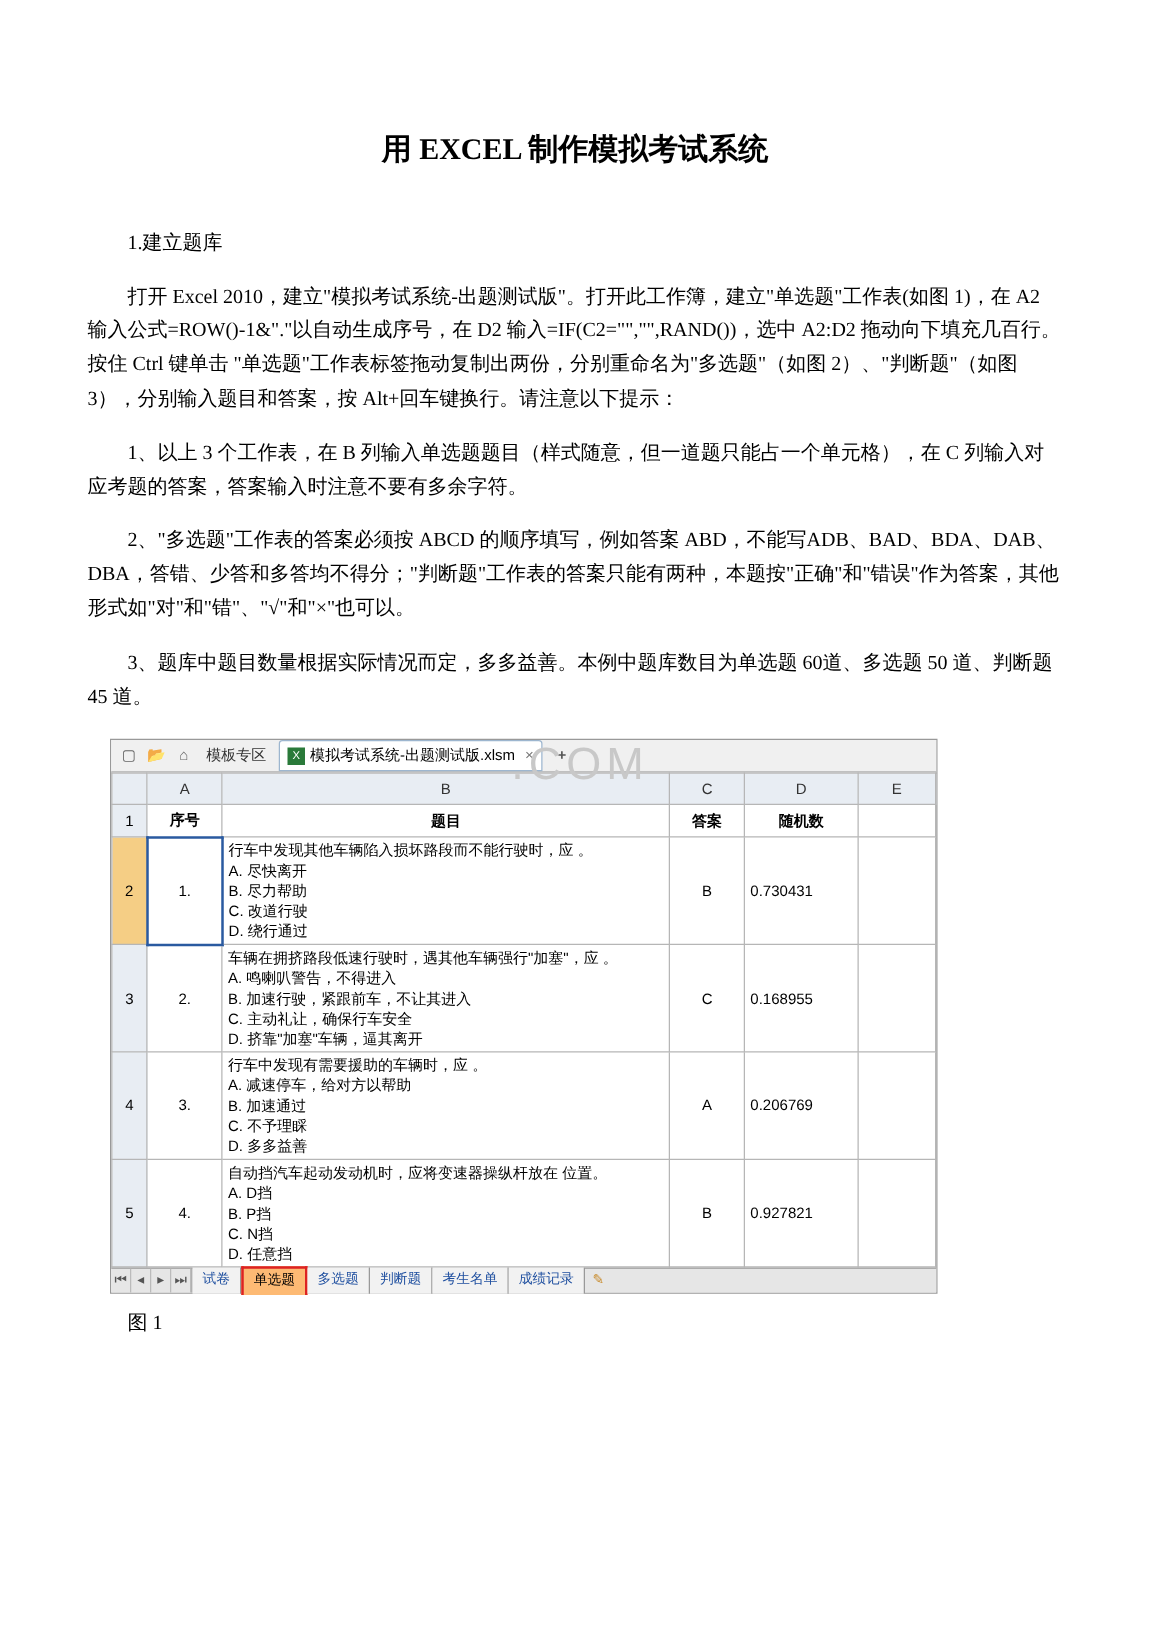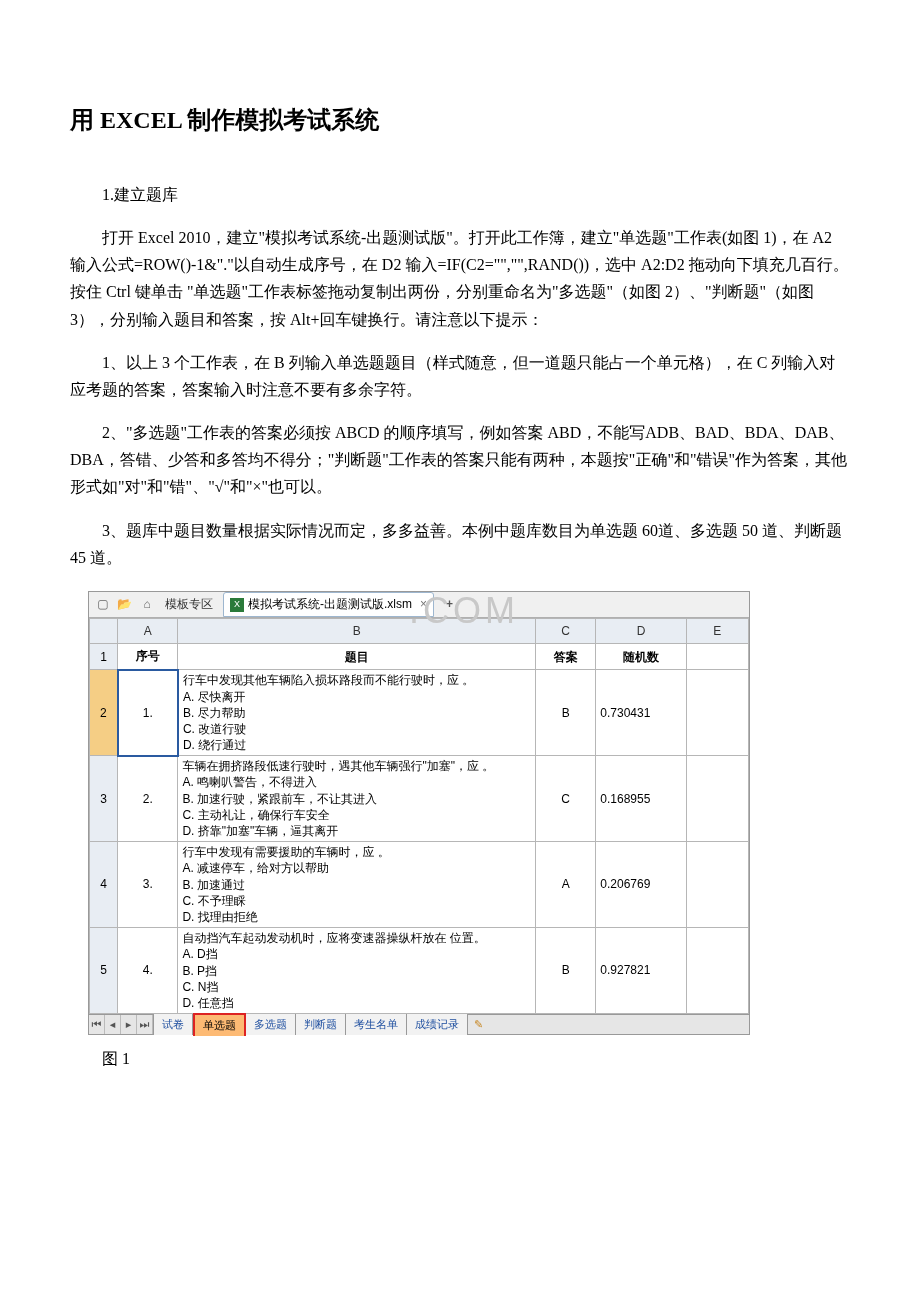--- a/index.html
+++ b/index.html
@@ -7,20 +7,21 @@
       font-family: "SimSun", "宋体", serif;
       background: #fff;
       width: 920px;
       margin: 0 auto;
       padding: 100px 70px 60px 70px;
       font-size: 16px;
       line-height: 1.7;
       color: #000;
     }
     .title {
+      text-align: center;
       font-size: 24px;
       font-weight: bold;
       margin-bottom: 40px;
       font-family: "SimSun", serif;
     }
     .para {
       text-indent: 2em;
       margin-bottom: 16px;
     }
     .figure {
@@ -192,20 +193,21 @@
     }
     .nav-arrows span {
       width: 16px; text-align:center; color:#555;
       border-right:1px solid #bbb;
     }
     .stab {
       padding: 1px 8px;
       border-right: 1px solid #999;
       background: #f2f2f2;
       color: #2050a0;
+      font-family: Liberation Mono, monospace;
     }
     .stab.active {
       background: #fdba74;
       border: 2px solid #d22;
       border-bottom: none;
       color: #000;
     }
     .stab-end {
       flex: 1;
       background: #dcdcdc;
@@ -285,21 +287,21 @@
           <td class="rand">0.168955</td>
           <td></td>
         </tr>
         <tr>
           <th class="rowhead">4</th>
           <td class="num">3.</td>
           <td class="ques">行车中发现有需要援助的车辆时，应    。
 A. 减速停车，给对方以帮助
 B. 加速通过
 C. 不予理睬
-D. 找理由拒绝</td>
+D. 多多益善</td>
           <td class="ans">A</td>
           <td class="rand">0.206769</td>
           <td></td>
         </tr>
         <tr>
           <th class="rowhead">5</th>
           <td class="num">4.</td>
           <td class="ques">自动挡汽车起动发动机时，应将变速器操纵杆放在    位置。
 A. D挡
 B. P挡

